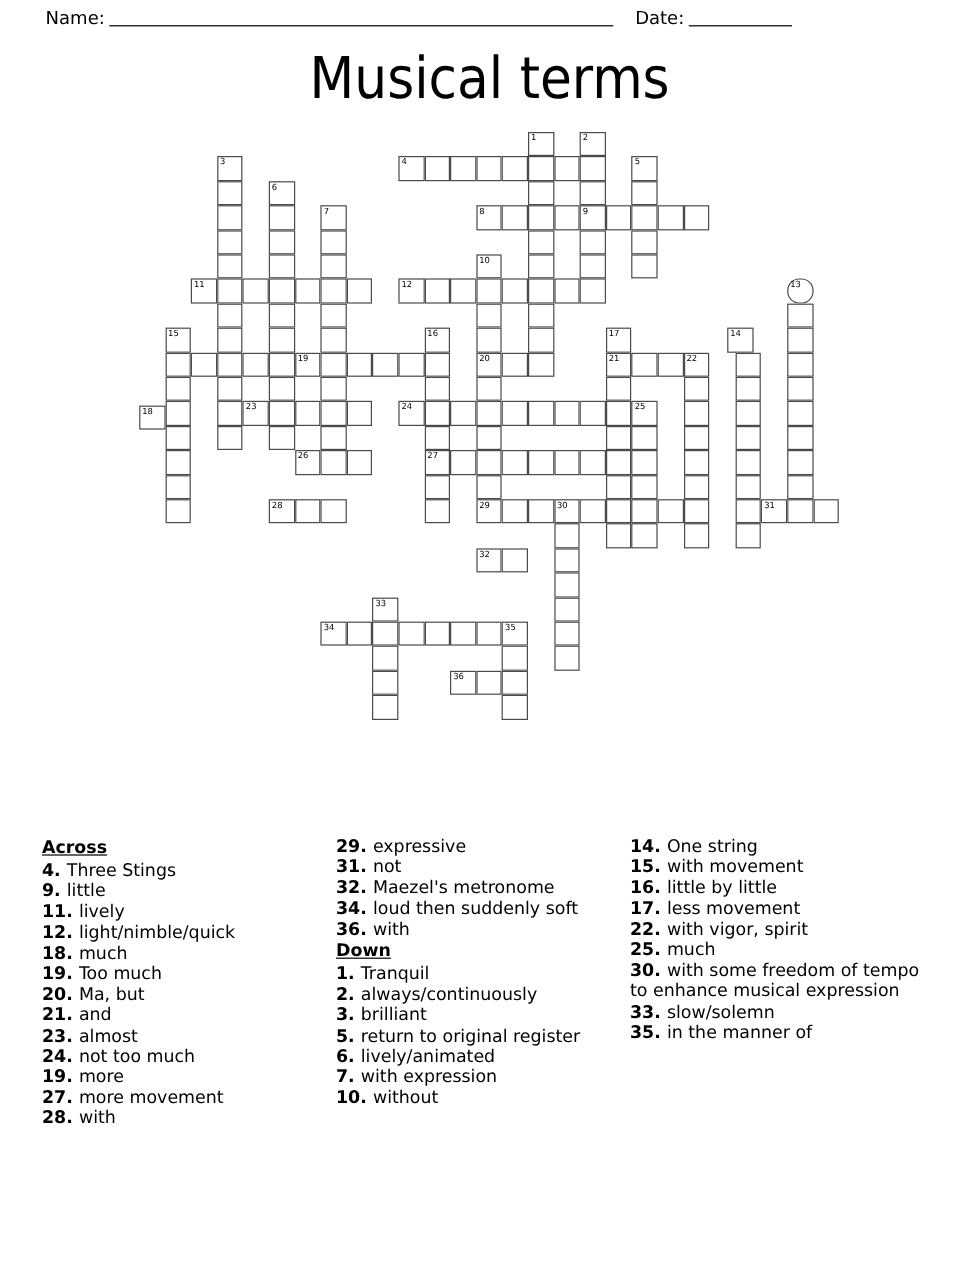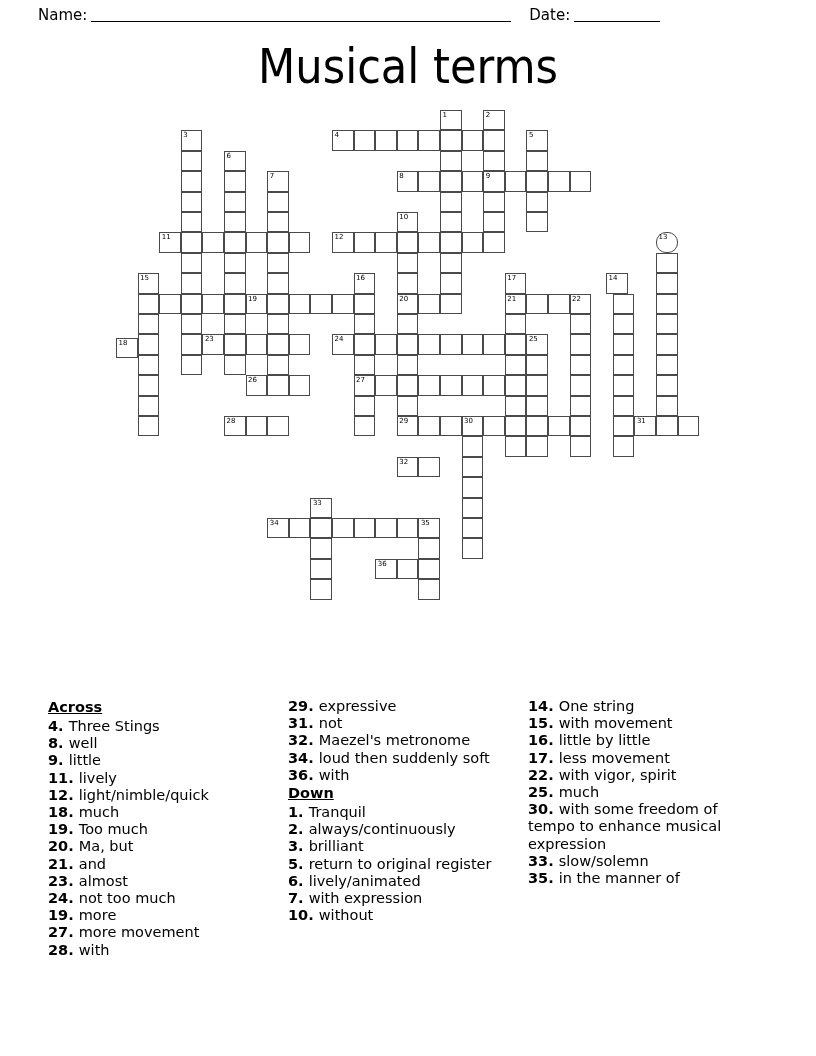--- a/index.html
+++ b/index.html
@@ -83,21 +83,21 @@
     pointer-events: none;
   }
 
   
   #clues {
     position: absolute;
     left: 0;
     top: 698px;
     width: 816px;
     height: 300px;
-    padding: 0 48px;
+    padding: 0 35px;
     box-sizing: border-box;
     display: flex;
     align-items: flex-start;
     gap: 0px;
   }
   .clue-col {
     font-size: 14.5px;
     line-height: 17.2px;
   }
   #clue-col-1 { width: 245px; }
@@ -412,21 +412,20 @@
     <div class="xw-cell" style="left: 375.2px; top: 558.8px;">
       <span class="xw-num">36</span>
     </div>
     <div class="xw-cell" style="left: 396.8px; top: 558.8px;"></div>
   </div>
 
 <div id="clues">
   <div class="clue-col" id="clue-col-1">
       <div class="clue-heading">Across</div>
       <div class="clue-item"><span class="clue-num">4. </span><span class="clue-text">Three Stings</span></div>
-      <div class="clue-item"><span class="clue-num">8. </span><span class="clue-text">well</span></div>
       <div class="clue-item"><span class="clue-num">9. </span><span class="clue-text">little</span></div>
       <div class="clue-item"><span class="clue-num">11. </span><span class="clue-text">lively</span></div>
       <div class="clue-item"><span class="clue-num">12. </span><span class="clue-text">light/nimble/quick</span></div>
       <div class="clue-item"><span class="clue-num">18. </span><span class="clue-text">much</span></div>
       <div class="clue-item"><span class="clue-num">19. </span><span class="clue-text">Too much</span></div>
       <div class="clue-item"><span class="clue-num">20. </span><span class="clue-text">Ma, but</span></div>
       <div class="clue-item"><span class="clue-num">21. </span><span class="clue-text">and</span></div>
       <div class="clue-item"><span class="clue-num">23. </span><span class="clue-text">almost</span></div>
       <div class="clue-item"><span class="clue-num">24. </span><span class="clue-text">not too much</span></div>
       <div class="clue-item"><span class="clue-num">19. </span><span class="clue-text">more</span></div>

